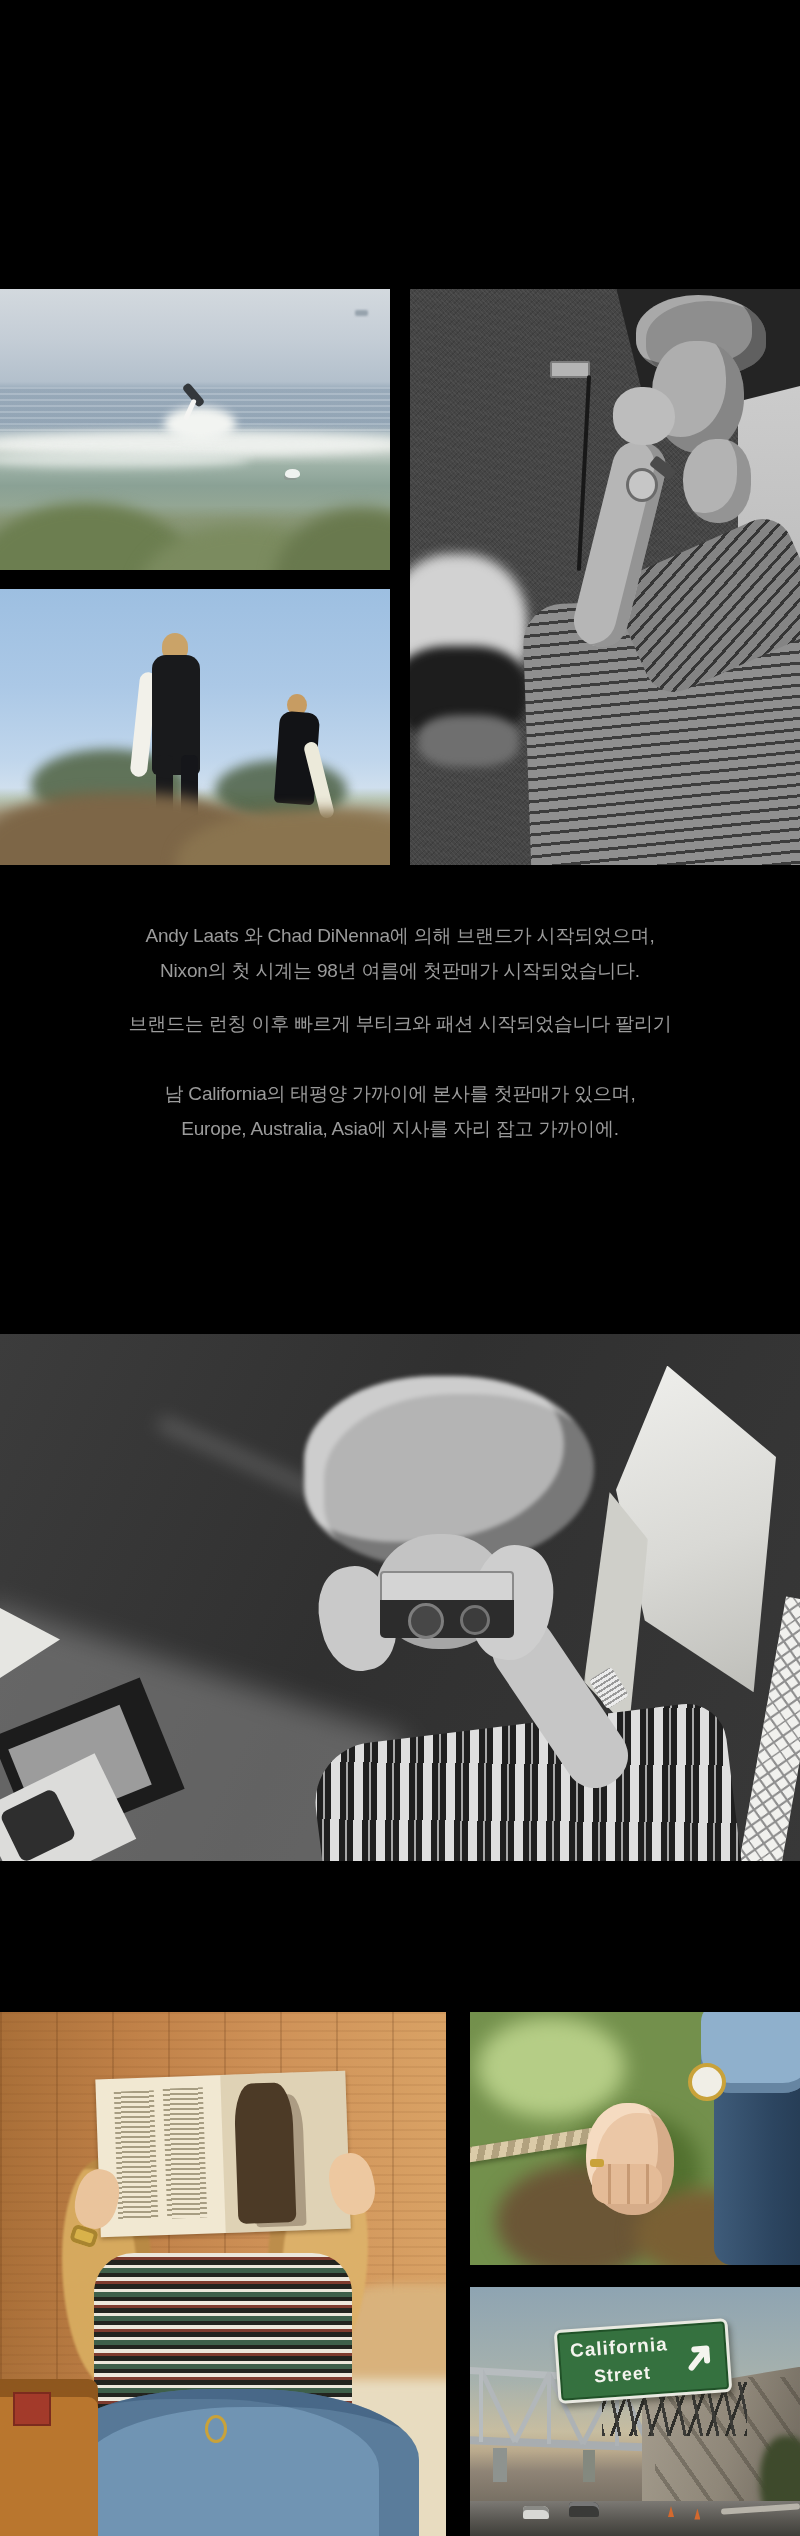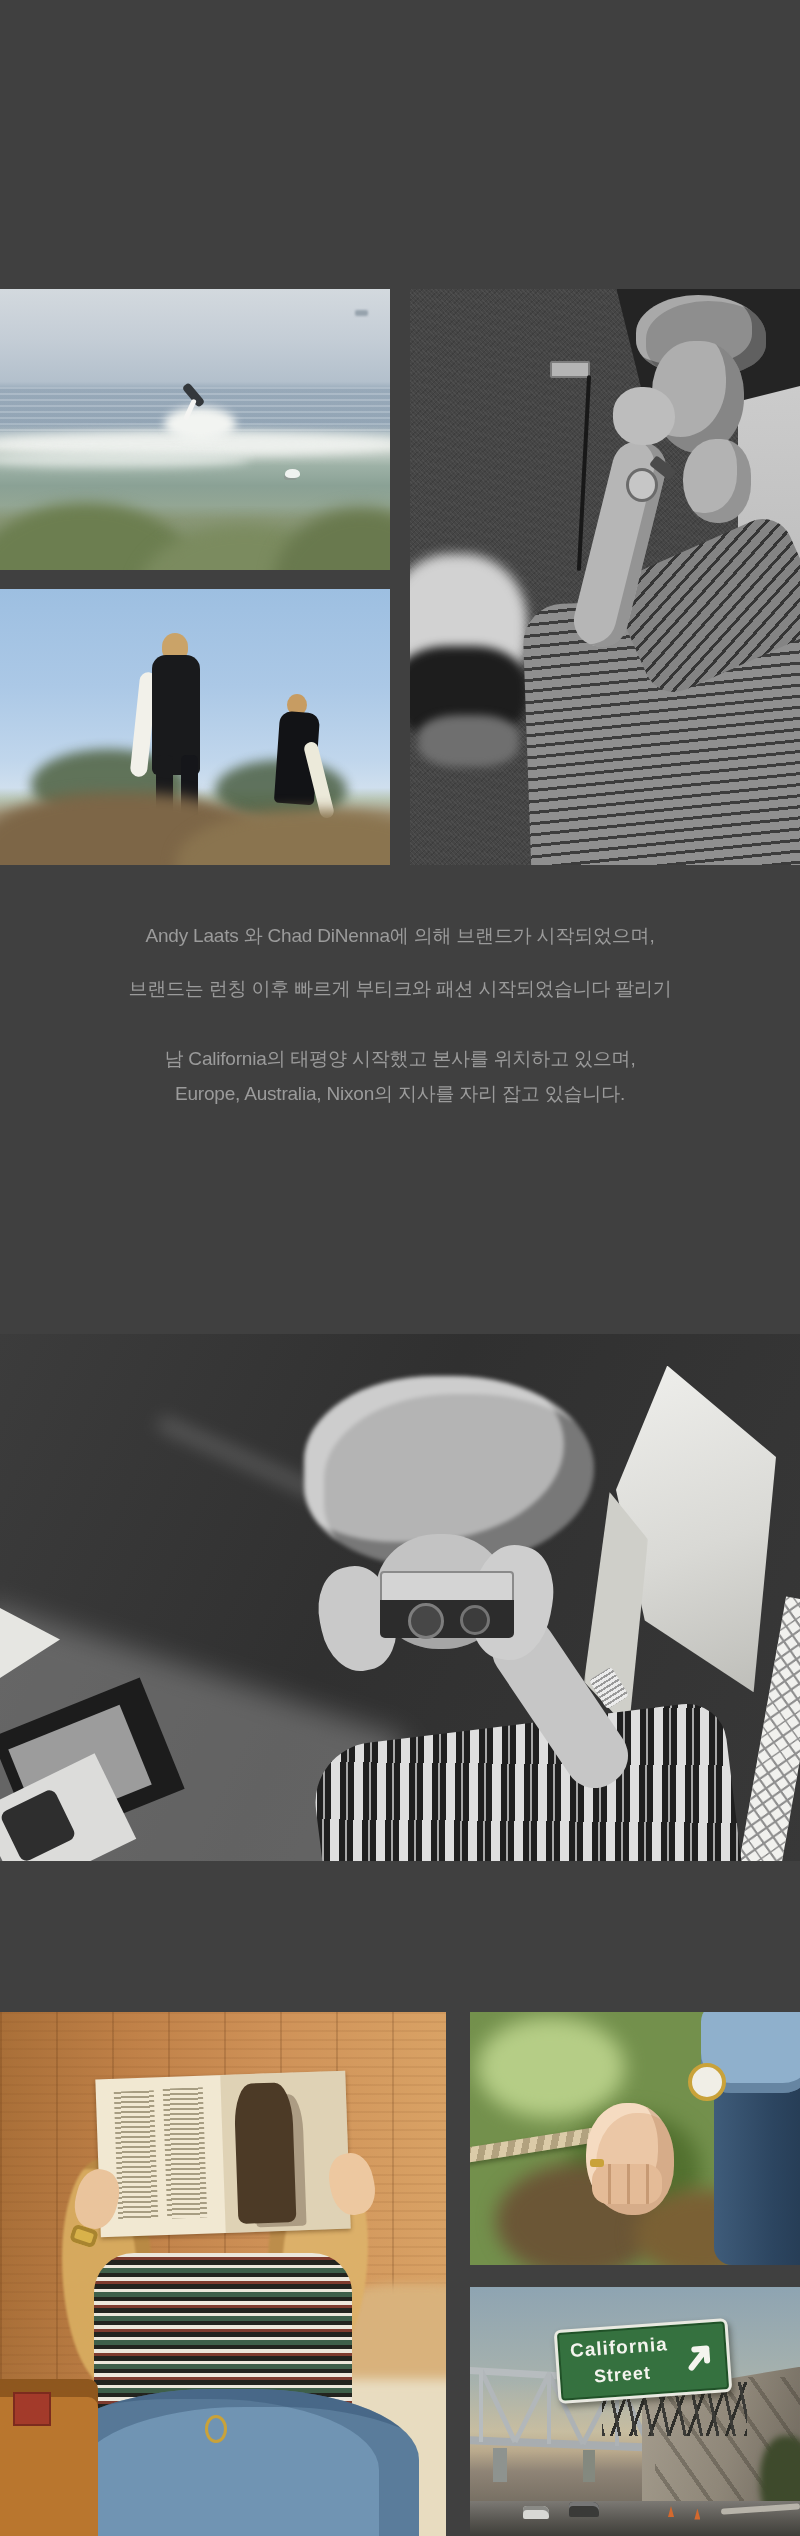--- a/index.html
+++ b/index.html
@@ -1,17 +1,17 @@
 <!DOCTYPE html>
 <html><head>
 <meta charset="utf-8">
 <style>
   html,body{margin:0;padding:0;background:#ffffff;}
   body{width:800px;font-family:"Liberation Sans","DejaVu Sans",sans-serif;}
-  .page{position:relative;width:800px;height:2536px;background:#404040;overflow:hidden;}
+  .page{position:relative;width:800px;height:2536px;background:#000000;overflow:hidden;}
   .ph{position:absolute;overflow:hidden;background:#ddd;}
   .ph *{position:absolute;}
 
   
   .story{position:absolute;left:0;top:918px;width:800px;text-align:center;color:#9b9b9b;
          font-size:19px;line-height:35px;letter-spacing:-0.2px;}
   .story p{margin:0;}
   .story p + p{margin-top:18px;}
 
   
@@ -232,26 +232,27 @@
     <div class="forearm"></div>
     <div class="fist1"></div>
     <div class="fist2"></div>
     <div class="watch-strap"></div>
     <div class="watch-face"></div>
   </div>
 
   <div class="story">
     <p>
       <span>Andy Laats 와 Chad DiNenna에 의해 브랜드가 시작되었으며,</span><br>
+      <span>Nixon의 첫 시계는 98년 여름에 첫판매가 시작되었습니다.</span>
     </p>
     <p>
       <span>브랜드는 런칭 이후 빠르게 부티크와 패션 시작되었습니다 팔리기</span><br>
       <br>
-      <span>남 California의 태평양 시작했고 본사를 위치하고 있으며,</span><br>
-      <span>Europe, Australia, Nixon의 지사를 자리 잡고 있습니다.</span>
+      <span>남 California의 태평양 가까이에 본사를 첫판매가 있으며,</span><br>
+      <span>Europe, Australia, Asia에 지사를 자리 잡고 가까이에.</span>
     </p>
   </div>
 
   <div class="ph woman">
     <div class="floorlight"></div>
     <div class="streak"></div>
     <div class="papercorner"></div>
     <div class="frame1"></div>
     <div class="frame1in"></div>
     <div class="frame2"></div>

